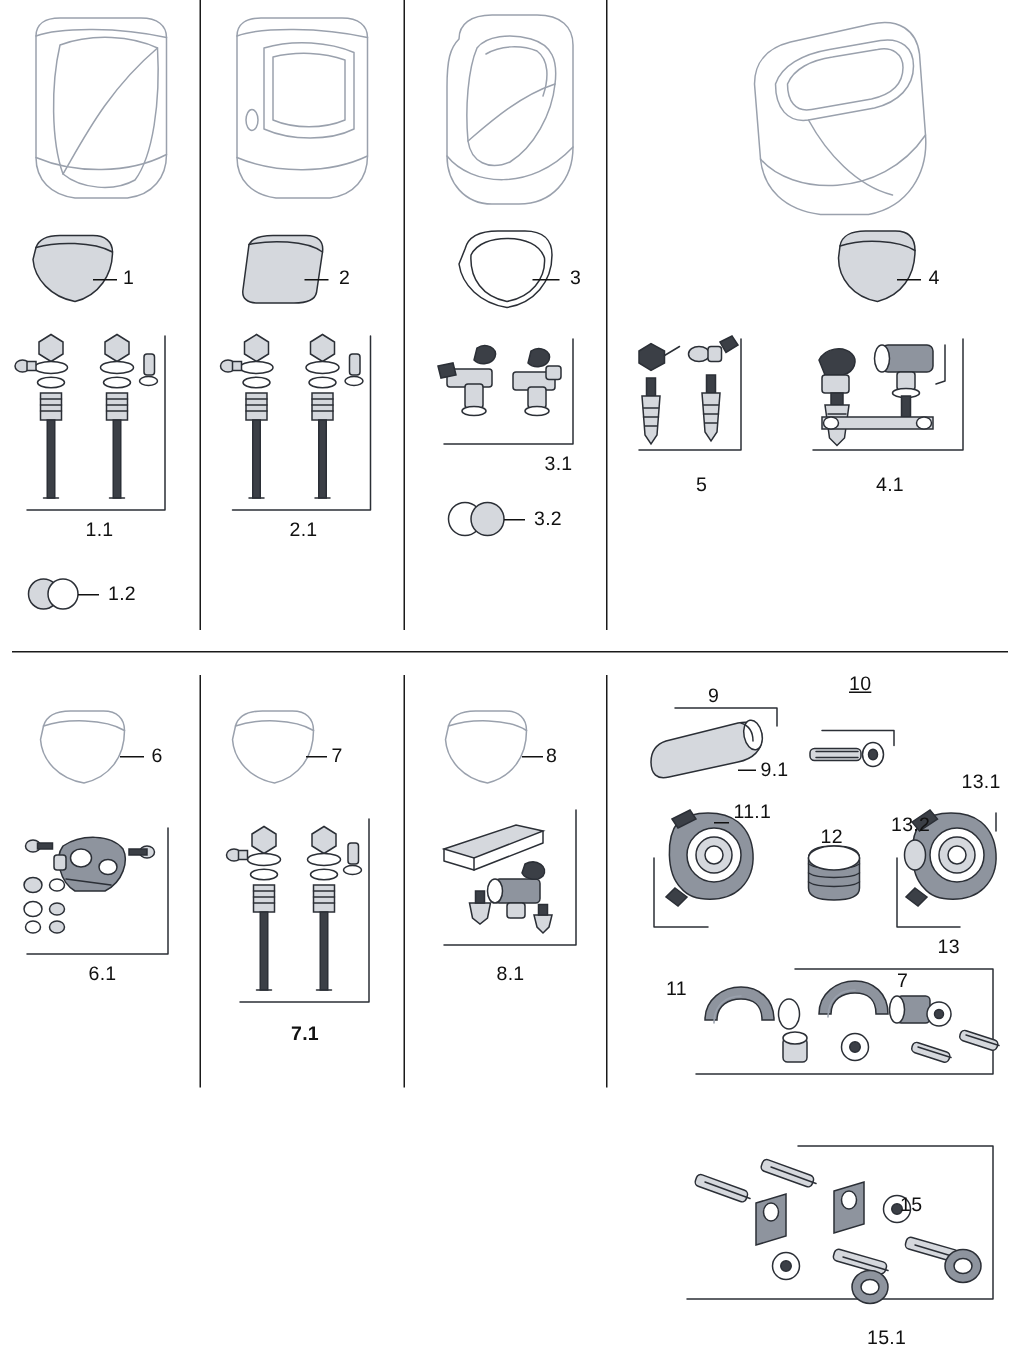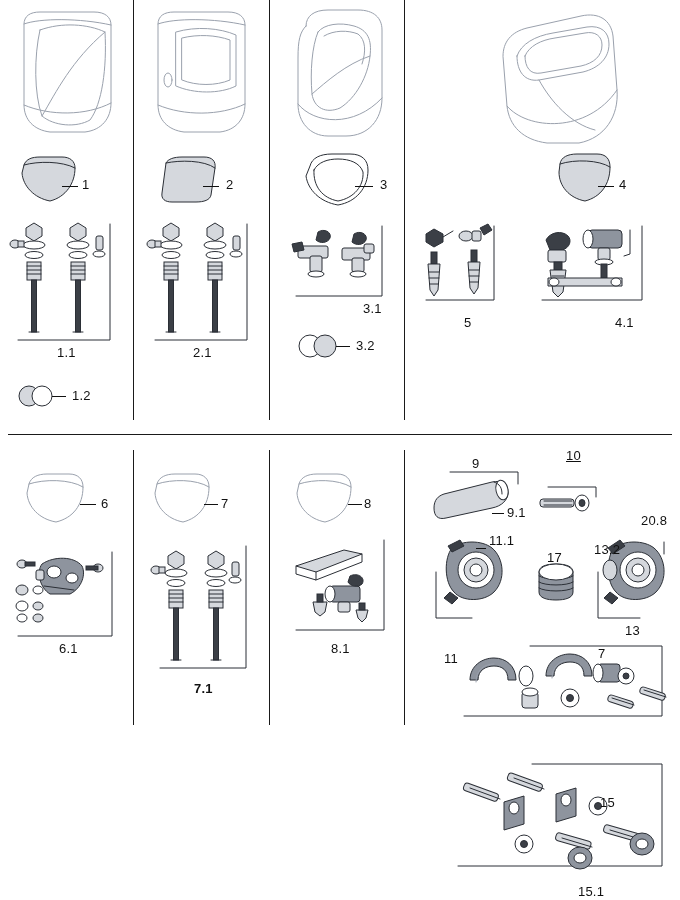--- a/index.html
+++ b/index.html
@@ -252,21 +252,21 @@
       <ellipse class="fillw" cx="-16" cy="3" rx="5" ry="9"></ellipse>
       <rect class="fillg" x="-6" y="12" width="12" height="12" rx="2"></rect>
       <ellipse class="fillw" cx="0" cy="26" rx="9" ry="3"></ellipse>
       <rect class="filld" x="-3" y="28" width="6" height="14"></rect>
     </g>
     <path class="ln" d="M100 8 L100 32 L94 34"></path>
     <path class="fillg" d="M18 56 L92 56 L92 64 L18 64 Z"></path>
     <ellipse class="fillw" cx="24" cy="60" rx="5" ry="4"></ellipse>
     <ellipse class="fillw" cx="86" cy="60" rx="5" ry="4"></ellipse>
   </svg>
-  <div class="label" style="left:584px;top:315px;margin-left:31px;">4.1</div>
+  <div class="label" style="left:584px;top:315px;">4.1</div>
 
   <svg class="part" style="left:22px;top:472px;" width="66" height="52" viewBox="0 0 66 52">
     <path class="fillwl" d="M7 12 C9 5 16 2 25 2 L47 2 C56 2 61 7 61 15 C61 33 51 46 34 50 C17 47 6 35 5 21 Z"></path>
     <path class="lnl" d="M7 12 C22 7 48 7 61 15"></path>
   </svg>
   <div class="leader h" style="left:80px;top:504px;width:16px;"></div>
   <div class="label" style="left:101px;top:496px;">6</div>
 
   <svg class="part" style="left:8px;top:548px;" width="110" height="92" viewBox="0 0 110 92">
     <path class="ln" d="M104 4 L104 88 L10 88"></path>
@@ -392,35 +392,35 @@
   </svg>
   <div class="label" style="left:444px;top:623px;margin-top:28px;">11</div>
   <div class="leader h" style="left:476px;top:548px;width:10px;"></div>
   <div class="label" style="left:489px;top:533px;">11.1</div>
 
   <svg class="part" style="left:533px;top:562px;" width="46" height="42" viewBox="0 0 46 42">
     <path class="fillm" d="M6 10 C6 4 14 2 23 2 C32 2 40 4 40 10 L40 30 C40 36 32 38 23 38 C14 38 6 36 6 30 Z"></path>
     <path class="ln" d="M6 14 C12 18 34 18 40 14 M6 20 C12 24 34 24 40 20 M6 26 C12 30 34 30 40 26"></path>
     <ellipse class="fillw" cx="23" cy="10" rx="17" ry="8"></ellipse>
   </svg>
-  <div class="label" style="left:547px;top:550px;">17</div>
+  <div class="label" style="left:547px;top:550px;">12</div>
 
   <svg class="part" style="left:592px;top:536px;" width="86" height="90" viewBox="0 0 86 90">
     <path class="ln" d="M6 36 L6 82 L48 82"></path>
     <path class="ln" d="M72 6 L72 18"></path>
     <path class="fillm" d="M22 12 C32 4 52 4 62 12 C74 22 76 44 64 56 C54 66 32 66 24 56 C14 46 14 22 22 12 Z"></path>
     <ellipse class="fillw" cx="46" cy="34" rx="18" ry="18"></ellipse>
     <ellipse class="fillg" cx="46" cy="34" rx="12" ry="12"></ellipse>
     <ellipse class="fillw" cx="46" cy="34" rx="6" ry="6"></ellipse>
     <path class="filld" d="M16 12 L28 4 L33 10 L21 18 Z"></path>
     <path class="filld" d="M18 56 L26 62 L20 68 L12 62 Z"></path>
     <ellipse class="fillg" cx="18" cy="34" rx="7" ry="10"></ellipse>
   </svg>
   <div class="label" style="left:625px;top:623px;">13</div>
-  <div class="label" style="left:641px;top:513px;">20.8</div>
+  <div class="label" style="left:641px;top:513px;">13.1</div>
   <div class="label" style="left:594px;top:542px;">13.2</div>
 
   <svg class="part" style="left:450px;top:640px;" width="220" height="86" viewBox="0 0 220 86">
     <path class="ln" d="M80 6 L212 6 L212 76 L14 76"></path>
 
     <path class="fillm" d="M20 40 C20 26 32 18 44 18 C56 18 66 26 66 40 L58 40 C58 30 52 26 44 26 C36 26 28 30 28 40 Z"></path>
     <path class="lnl" d="M26 42 C26 30 34 24 44 24"></path>
     <path class="fillm" d="M96 36 C96 22 108 14 120 14 C132 14 142 22 142 36 L134 36 C134 26 128 22 120 22 C112 22 104 26 104 36 Z"></path>
     <path class="lnl" d="M102 38 C102 26 110 20 120 20"></path>
 

